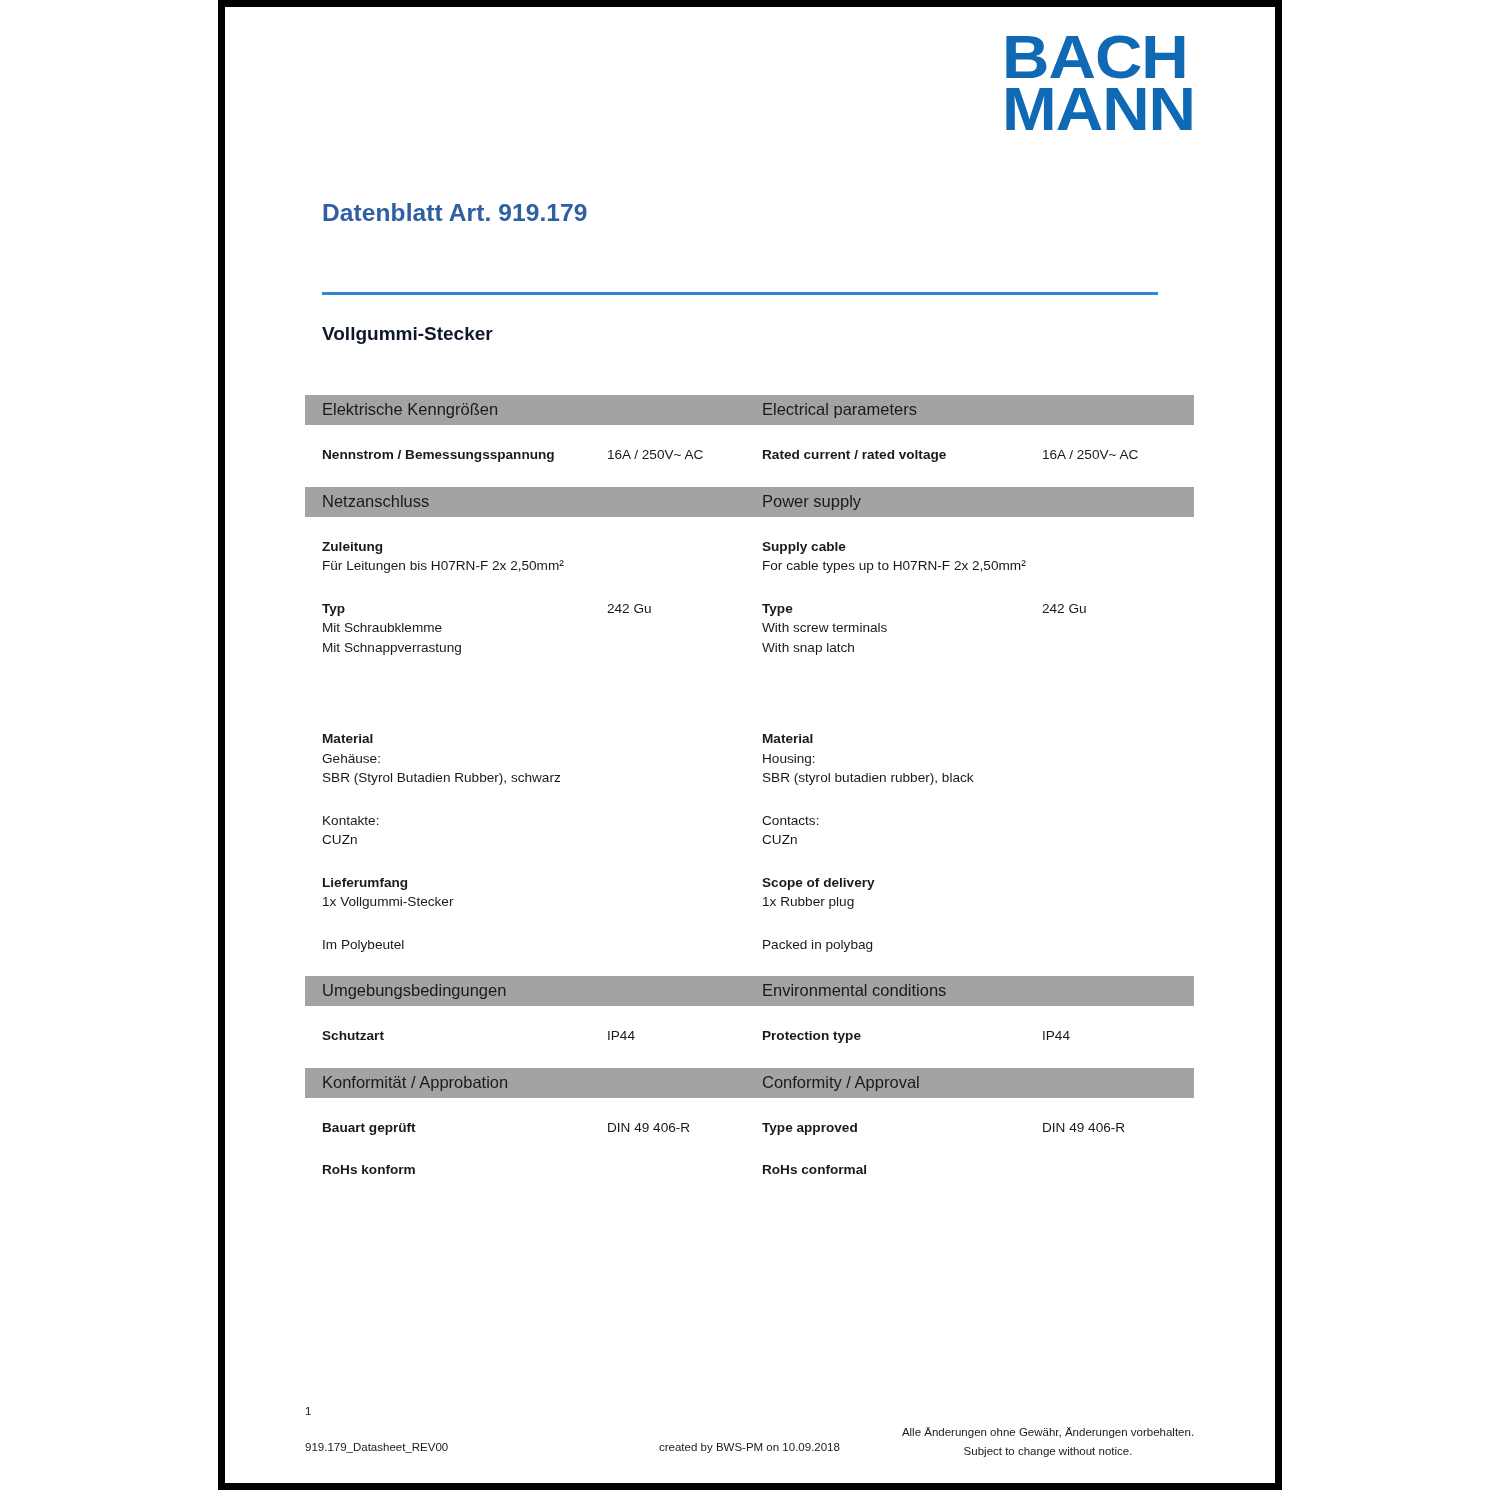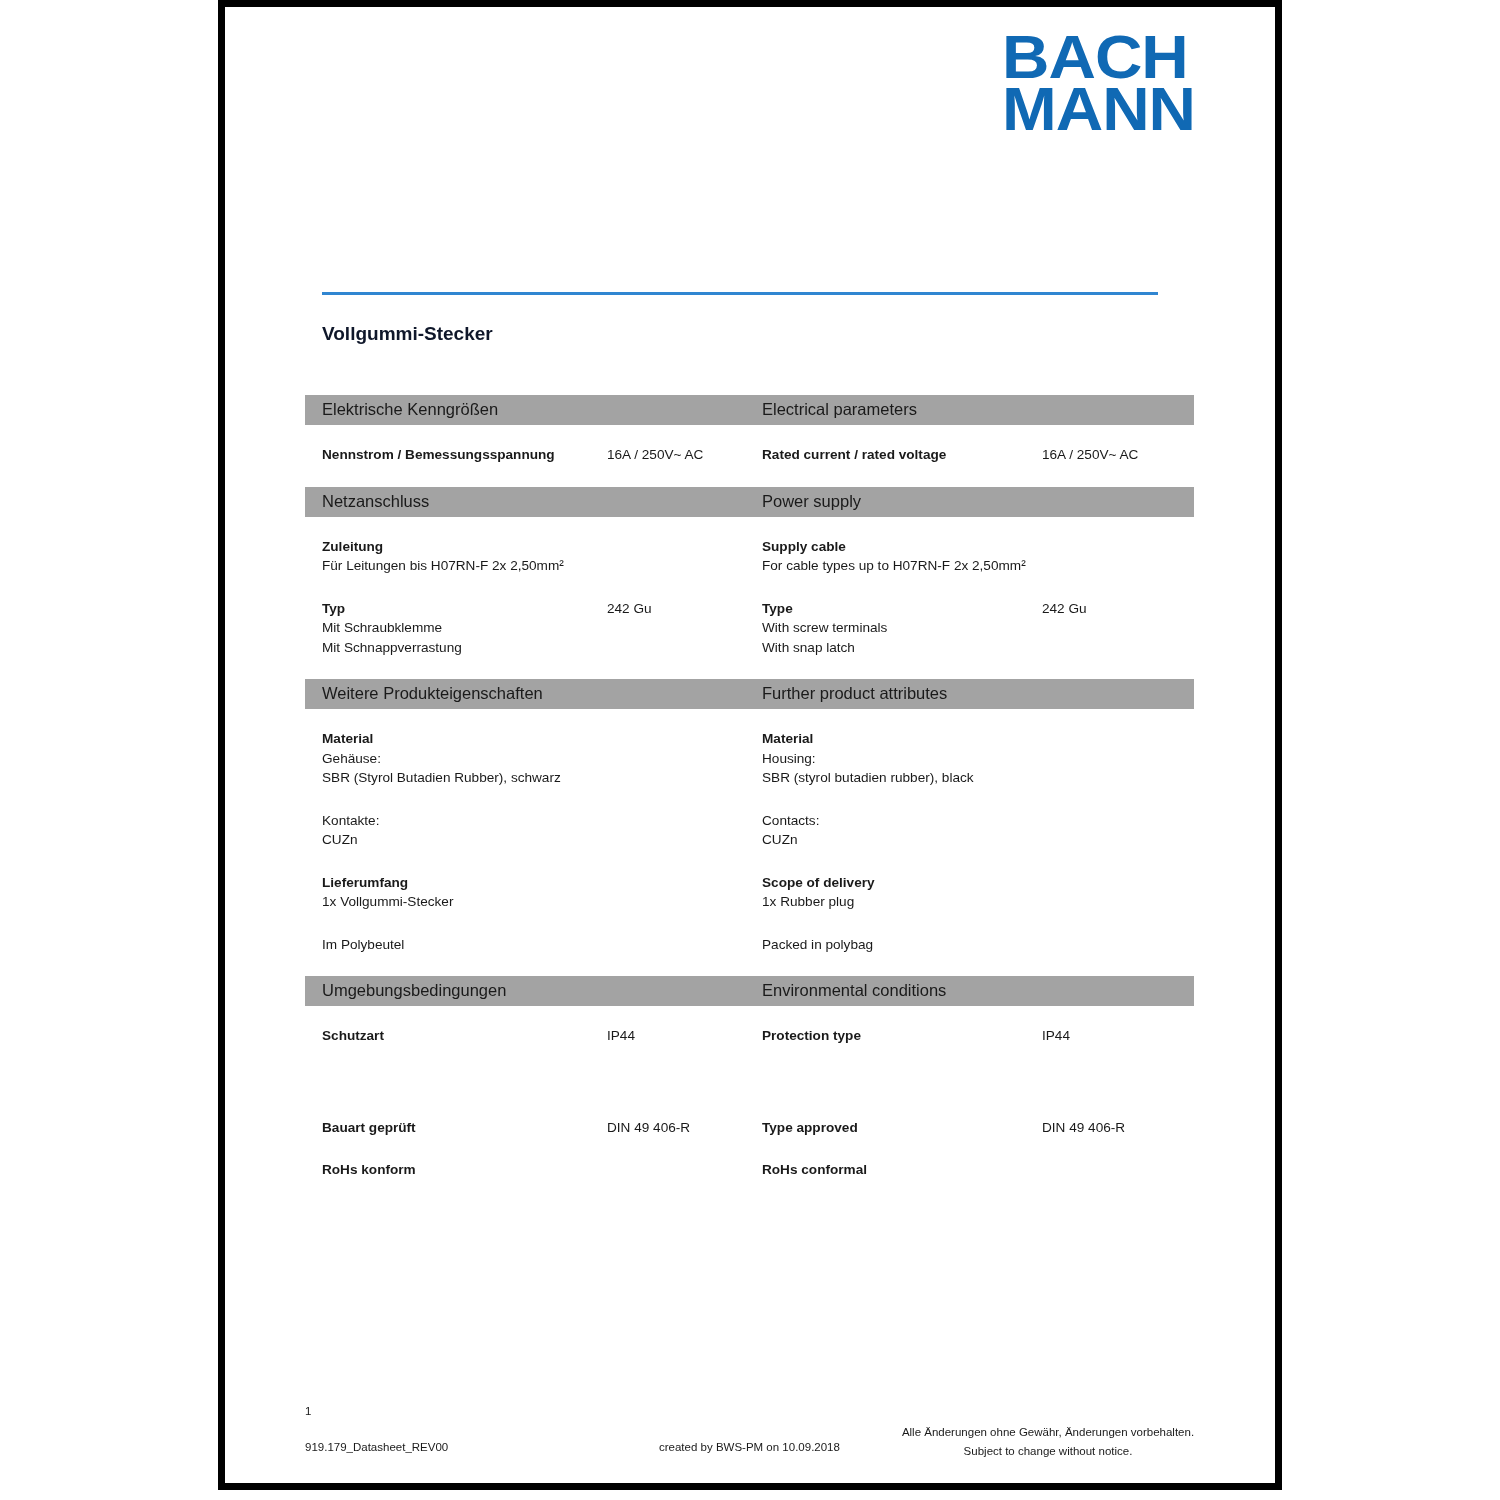--- a/index.html
+++ b/index.html
@@ -173,20 +173,21 @@
 
 <div id="sheet">
   <div id="page-inner">
 
     <div id="logo">
       <span class="lg-line">BACH</span>
       <span class="lg-line">MANN</span>
     </div>
 
     <div class="title-wrap">
+      <div class="doc-title">Datenblatt Art. 919.179</div>
     </div>
     <div class="blue-rule"></div>
 
     <div class="product-name">Vollgummi-Stecker</div>
 
     <div id="body-table" style="height: 784.5px;">
         <div class="sec-head" style="position: absolute; left: 0px; top: 0px; width: 100%;">
           <div class="sh-de">Elektrische Kenngrößen</div>
           <div class="sh-en">Electrical parameters</div>
         </div>
@@ -213,24 +214,20 @@
           <div class="cell c-value-de">242 Gu</div>
           <div class="cell c-label-en bold">Type</div>
           <div class="cell c-value-en">242 Gu</div>
         </div>
         <div class="row" style="position: absolute; left: 0px; top: 223px; width: 100%;">
           <div class="cell c-label-de">Mit Schraubklemme
 Mit Schnappverrastung</div>
           <div class="cell c-label-en">With screw terminals
 With snap latch</div>
         </div>
-        <div class="sec-head" style="position: absolute; left: 0px; top: 284px; width: 100%;">
-          <div class="sh-de">Weitere Produkteigenschaften</div>
-          <div class="sh-en">Further product attributes</div>
-        </div>
         <div class="row" style="position: absolute; left: 0px; top: 334px; width: 100%;">
           <div class="cell c-label-de bold">Material</div>
           <div class="cell c-label-en bold">Material</div>
         </div>
         <div class="row" style="position: absolute; left: 0px; top: 353.5px; width: 100%;">
           <div class="cell c-label-de">Gehäuse:
 SBR (Styrol Butadien Rubber), schwarz</div>
           <div class="cell c-label-en">Housing:
 SBR (styrol butadien rubber), black</div>
         </div>
@@ -254,20 +251,24 @@
         </div>
         <div class="sec-head" style="position: absolute; left: 0px; top: 581px; width: 100%;">
           <div class="sh-de">Umgebungsbedingungen</div>
           <div class="sh-en">Environmental conditions</div>
         </div>
         <div class="row" style="position: absolute; left: 0px; top: 631px; width: 100%;">
           <div class="cell c-label-de bold">Schutzart</div>
           <div class="cell c-value-de">IP44</div>
           <div class="cell c-label-en bold">Protection type</div>
           <div class="cell c-value-en">IP44</div>
+        </div>
+        <div class="sec-head" style="position: absolute; left: 0px; top: 672.5px; width: 100%;">
+          <div class="sh-de">Konformität / Approbation</div>
+          <div class="sh-en">Conformity / Approval</div>
         </div>
         <div class="row" style="position: absolute; left: 0px; top: 722.5px; width: 100%;">
           <div class="cell c-label-de bold">Bauart geprüft</div>
           <div class="cell c-value-de">DIN 49 406-R</div>
           <div class="cell c-label-en bold">Type approved</div>
           <div class="cell c-value-en">DIN 49 406-R</div>
         </div>
         <div class="row" style="position: absolute; left: 0px; top: 765px; width: 100%;">
           <div class="cell c-label-de bold">RoHs konform</div>
           <div class="cell c-label-en bold">RoHs conformal</div>

